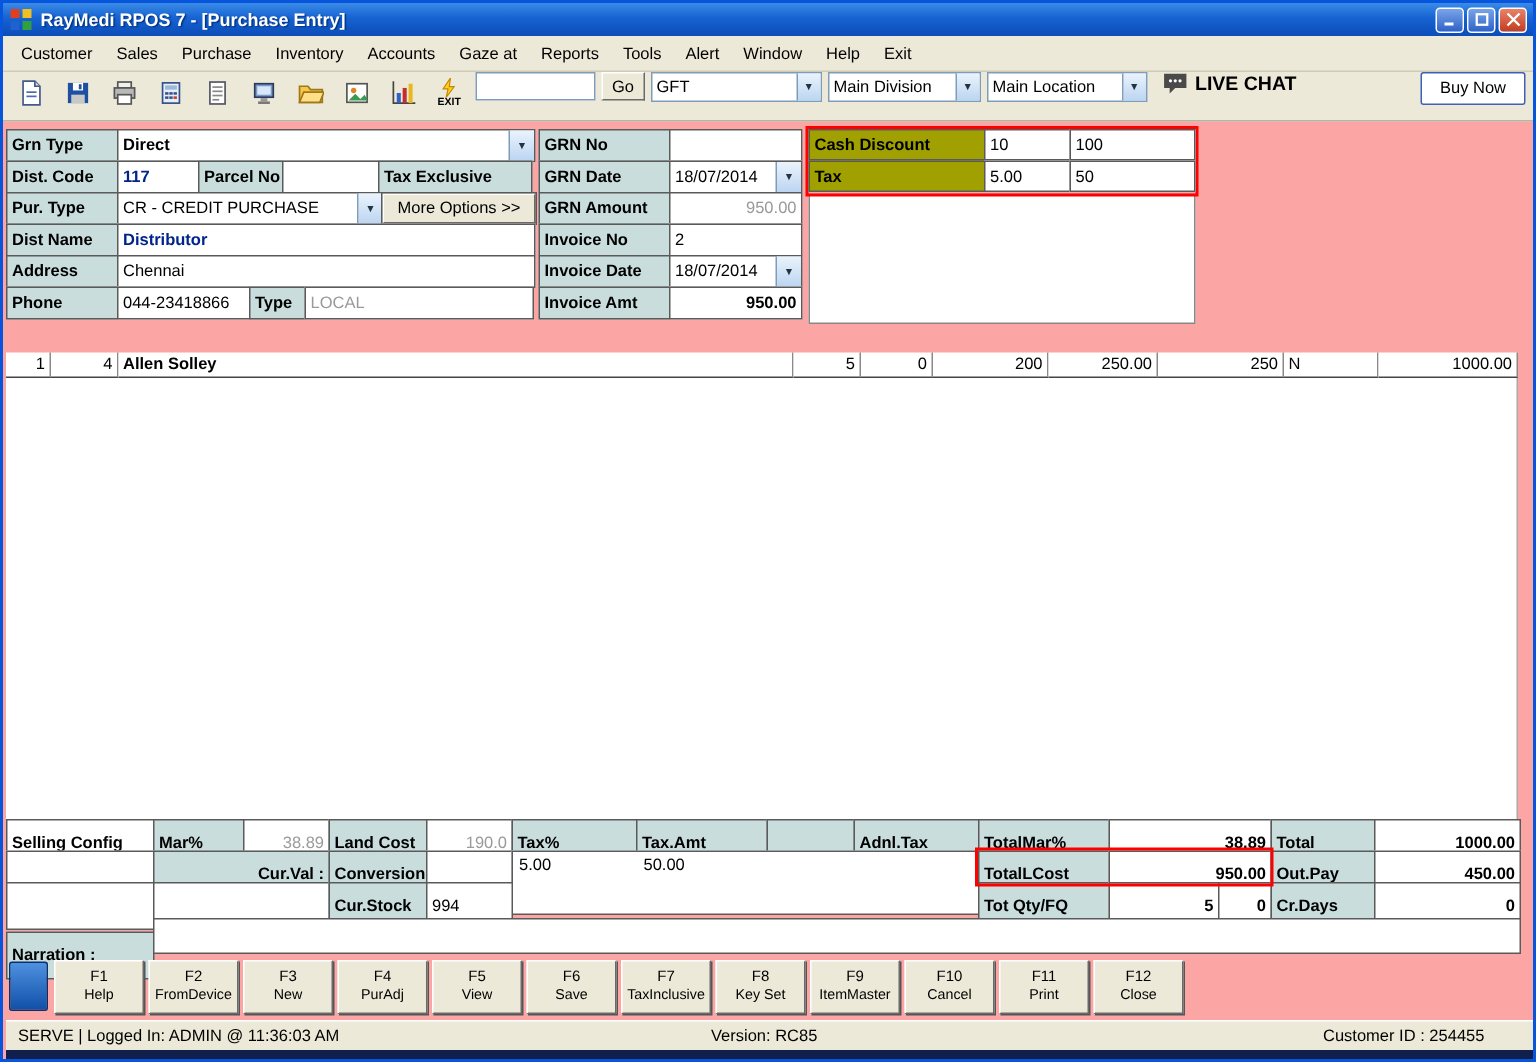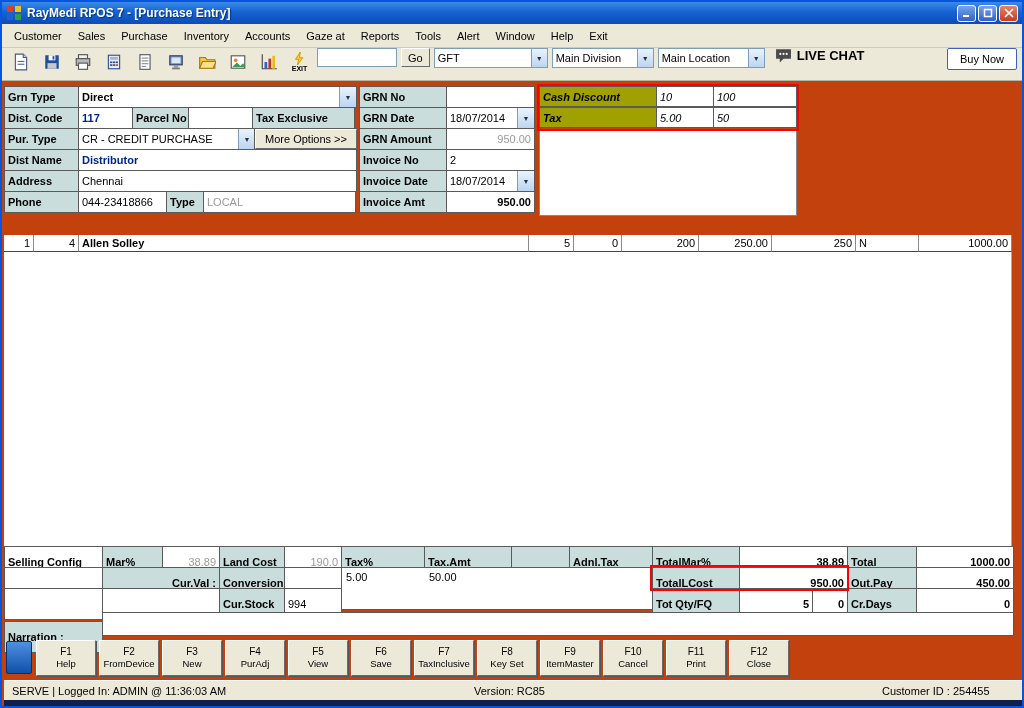--- a/index.html
+++ b/index.html
@@ -1,17 +1,17 @@
 <!DOCTYPE html>
 <html><head>
 <meta charset="utf-8">
 <style>
   html,body{margin:0;padding:0;background:#444;}
   *{box-sizing:border-box;}
-  .window{position:relative;width:1024px;height:708px;background:#c2410c;border:2px solid #0855DD;
+  .window{position:relative;width:1024px;height:708px;background:#fca5a5;border:2px solid #0855DD;
     font-family:"Liberation Sans",sans-serif;font-size:11px;color:#000;overflow:hidden;}
   
   .titlebar{height:22px;background:linear-gradient(180deg,#3A8BE8 0%,#1663D2 45%,#0B4CB8 100%);
     display:flex;align-items:center;color:#fff;font-weight:bold;font-size:12px;padding:0 4px;gap:5px;}
   .title-text{flex:1;white-space:nowrap;overflow:hidden;text-shadow:1px 1px 1px #00317E;}
   .winbtns{display:flex;gap:2px;}
   .winbtn{width:19px;height:17px;border-radius:3px;border:1px solid #fff;
     background:linear-gradient(180deg,#7AA4E8,#2E62C8);display:flex;align-items:center;justify-content:center;cursor:pointer;}
   .winbtn.close{background:linear-gradient(180deg,#E8836A,#C43C1E);}
   
@@ -41,21 +41,21 @@
   .fld.right{justify-content:flex-end;}
   .fld.gray{color:#9A9A9A;}
   .fld.blue{color:#00248C;font-weight:bold;}
   .fcombo{background:#fff;border:1px solid #5A5A5A;display:flex;align-items:stretch;height:22px;padding:0;}
   .fcombo .ctext{flex:1;display:flex;align-items:center;padding:0 3px;white-space:nowrap;overflow:hidden;}
   .fcombo .carrow{width:17px;display:flex;align-items:center;justify-content:center;font-size:7px;
     background:linear-gradient(180deg,#EAF3FC,#BCD5F1);border-left:1px solid #7F9DB9;color:#234;}
   .morebtn{background:#ECE9D8;border:1px solid;border-color:#fff #6A6A6A #6A6A6A #fff;outline:1px solid #5A5A5A;outline-offset:0;
     display:flex;align-items:center;justify-content:center;height:20px;margin-top:1px;font-size:11px;font-family:"Liberation Sans",sans-serif;}
   
-  .redbox{position:absolute;left:533px;top:1px;width:262px;height:47px;border:2px solid #FF0000;z-index:5;font-style:italic;}
+  .redbox{position:absolute;left:533px;top:1px;width:262px;height:47px;border:2px solid #FF0000;z-index:5;}
   .redbox .row{position:static;}
   .olive{background:#A0A000;font-weight:bold;border:1px solid #5A5A5A;display:flex;align-items:center;padding:0 3px;height:21px;}
   .dval{background:#fff;border:1px solid #5A5A5A;display:flex;align-items:center;padding:0 3px;height:21px;}
   .whitepanel{position:absolute;left:535px;top:46px;width:258px;height:87px;background:#fff;border:1px solid #888;}
   
   .gridhead{position:absolute;left:0;top:134px;display:flex;width:1008px;}
   .th{background:#A0A000;font-weight:bold;border-top:1px solid #000;border-bottom:1px solid #000;border-right:1px solid #6E6E00;
     height:18px;display:flex;align-items:center;justify-content:center;overflow:hidden;}
   .th:first-child{border-left:1px solid #000;}
   .gridrow{position:absolute;left:0;top:152px;display:flex;width:1008px;}

